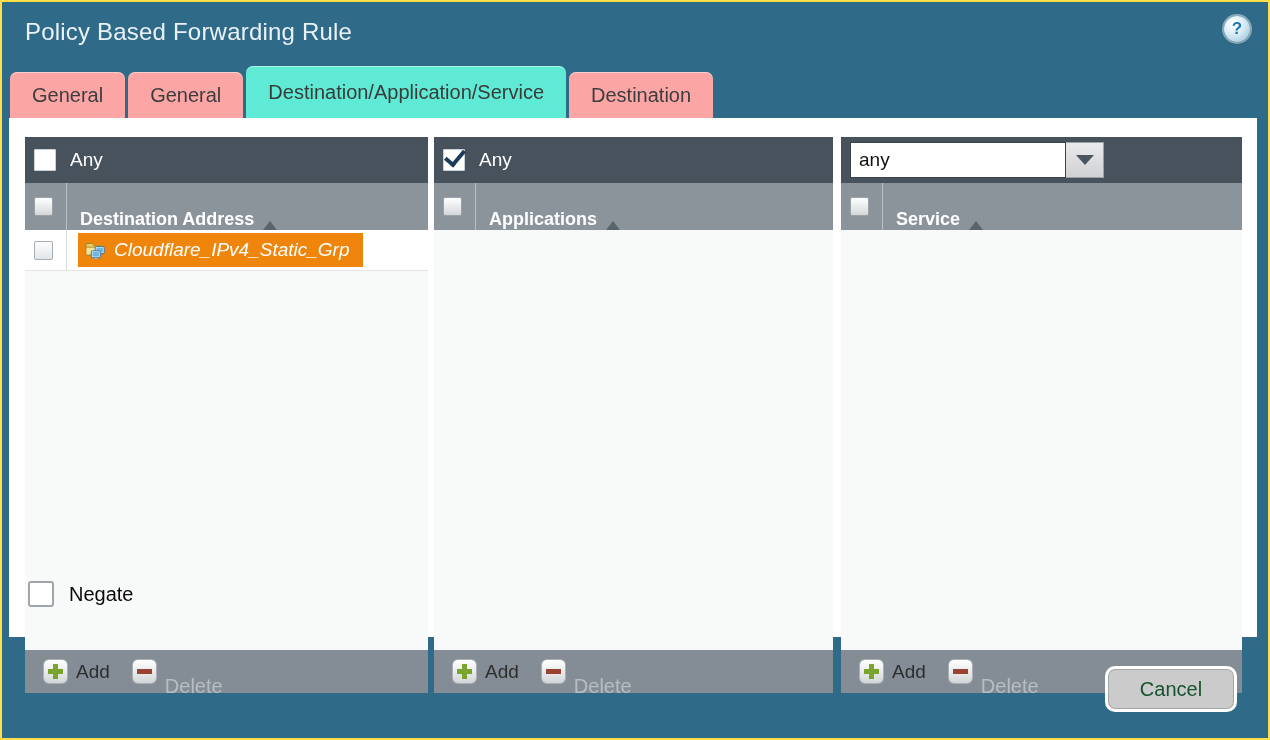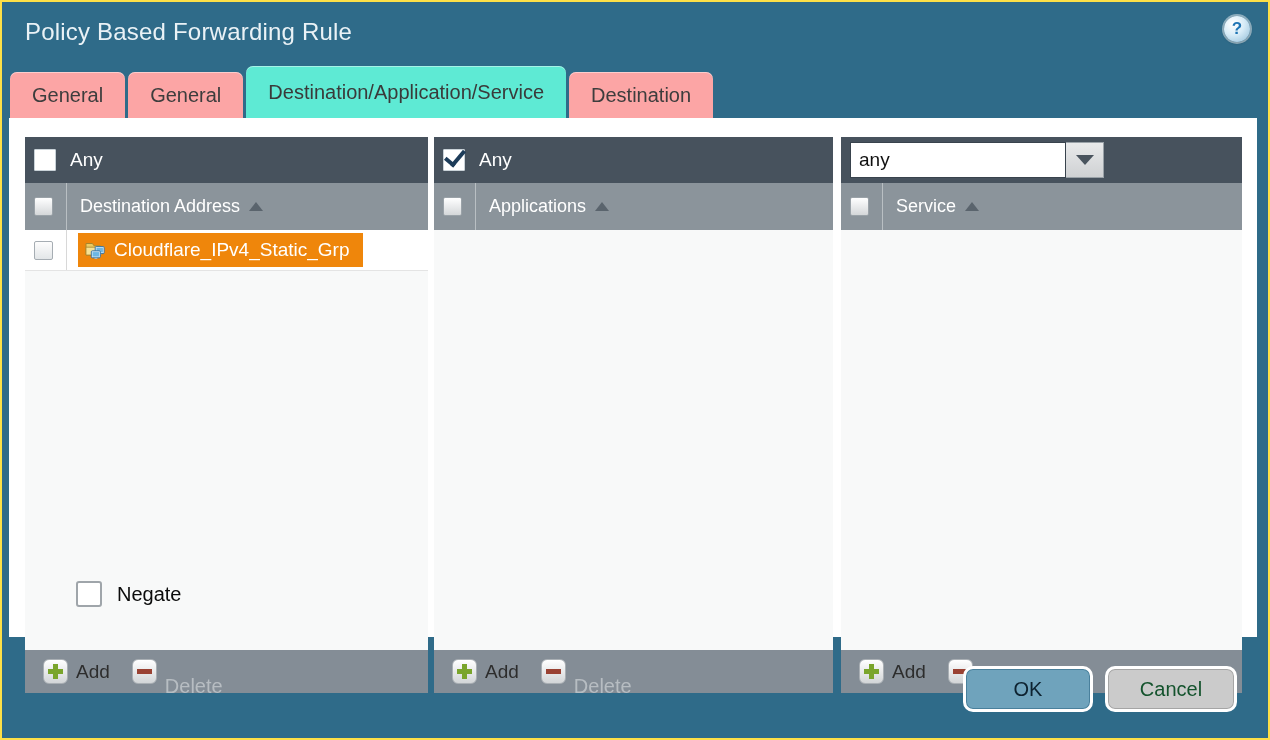--- a/index.html
+++ b/index.html
@@ -44,23 +44,23 @@
   .col {
     position:absolute; top:19px; height:556px;
     display:flex; flex-direction:column; box-sizing:border-box;
   }
   .col-top {
     height:46px; min-height:46px; background:#47525d;
     display:flex; align-items:center; padding-left:9px; box-sizing:border-box;
   }
   .col-head {
     height:47px; min-height:47px; background:#8b949b;
-    display:flex; align-items:center; box-sizing:border-box;
-  }
-  .col-list { flex:1; background:#f8f9f9; overflow:hidden; }
+    display:flex; align-items:flex-end; box-sizing:border-box;font-weight:bold;
+  }
+  .col-list { flex:1; background:#f8f9f9; overflow:hidden;font-style:italic; }
   .col-foot {
     height:43px; min-height:43px; background:#848d96;
     display:flex; align-items:center; padding-left:18px; box-sizing:border-box;
   }
   
   .cb { box-sizing:border-box; position:relative; cursor:pointer; flex:none; }
   .cb-any {
     width:22px; height:22px; background:#ffffff; border:1px solid #c9d2d8;
     border-radius:1px;
   }
@@ -126,21 +126,21 @@
   }
   .plus::before { content:""; position:absolute; left:4px; top:9px;  width:15px; height:5px; background:#7aa52c; }
   .plus::after  { content:""; position:absolute; left:9px; top:4px;  width:5px;  height:15px; background:#7aa52c; }
   .minus::before{ content:""; position:absolute; left:4px; top:9px;  width:15px; height:5px; background:#9a4233; }
   .tool-label-on  { font-size:19px; color:#2d2d2d; }
   .tool-label-off { font-size:20px; color:#b7bdc2;margin-top:29px; }
   
   .negate {
     position:absolute; left:19px; top:463px;
     display:flex; align-items:center; gap:15px;
-    font-size:20px; color:#0b0b0b;margin-left:48px;
+    font-size:20px; color:#0b0b0b;
   }
   .cb-negate {
     width:26px; height:26px; background:#fff;
     border:2px solid #9fa5aa; border-radius:3px;
   }
   
   .btn {
     position:absolute; height:46px; box-sizing:border-box;
     border:3px solid #ffffff; border-radius:10px;
     font-family:"Liberation Sans", sans-serif; font-size:20px; cursor:pointer;
@@ -275,16 +275,15 @@
       </div>
     </div>
 
     <div class="negate">
       <span class="cb cb-negate"></span>
       <span>Negate</span>
     </div>
 
   </div>
 
-  <button class="btn btn-ok">OK</button>
   <button class="btn btn-cancel">Cancel</button>
 
 </div>
 
 </body></html>

